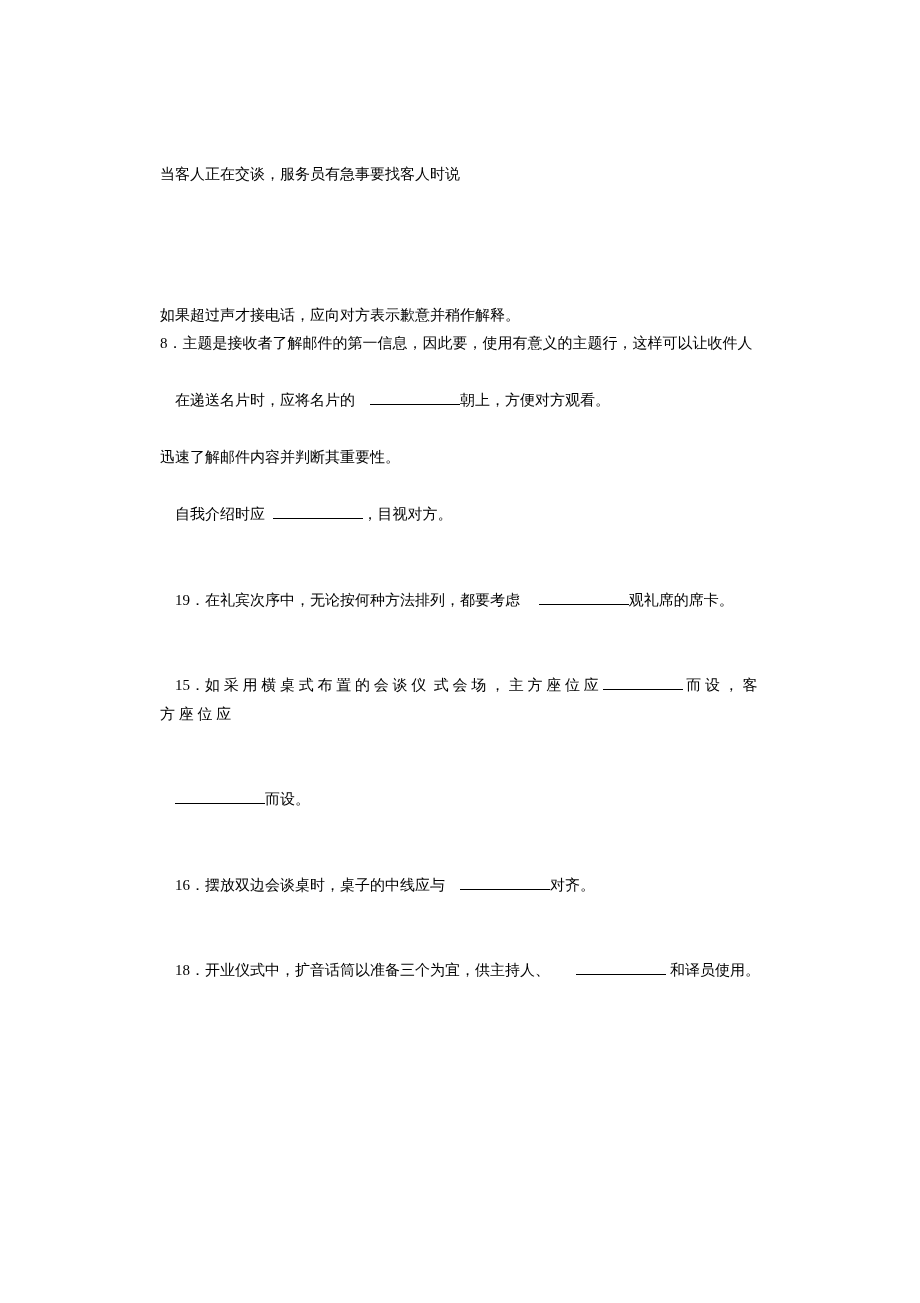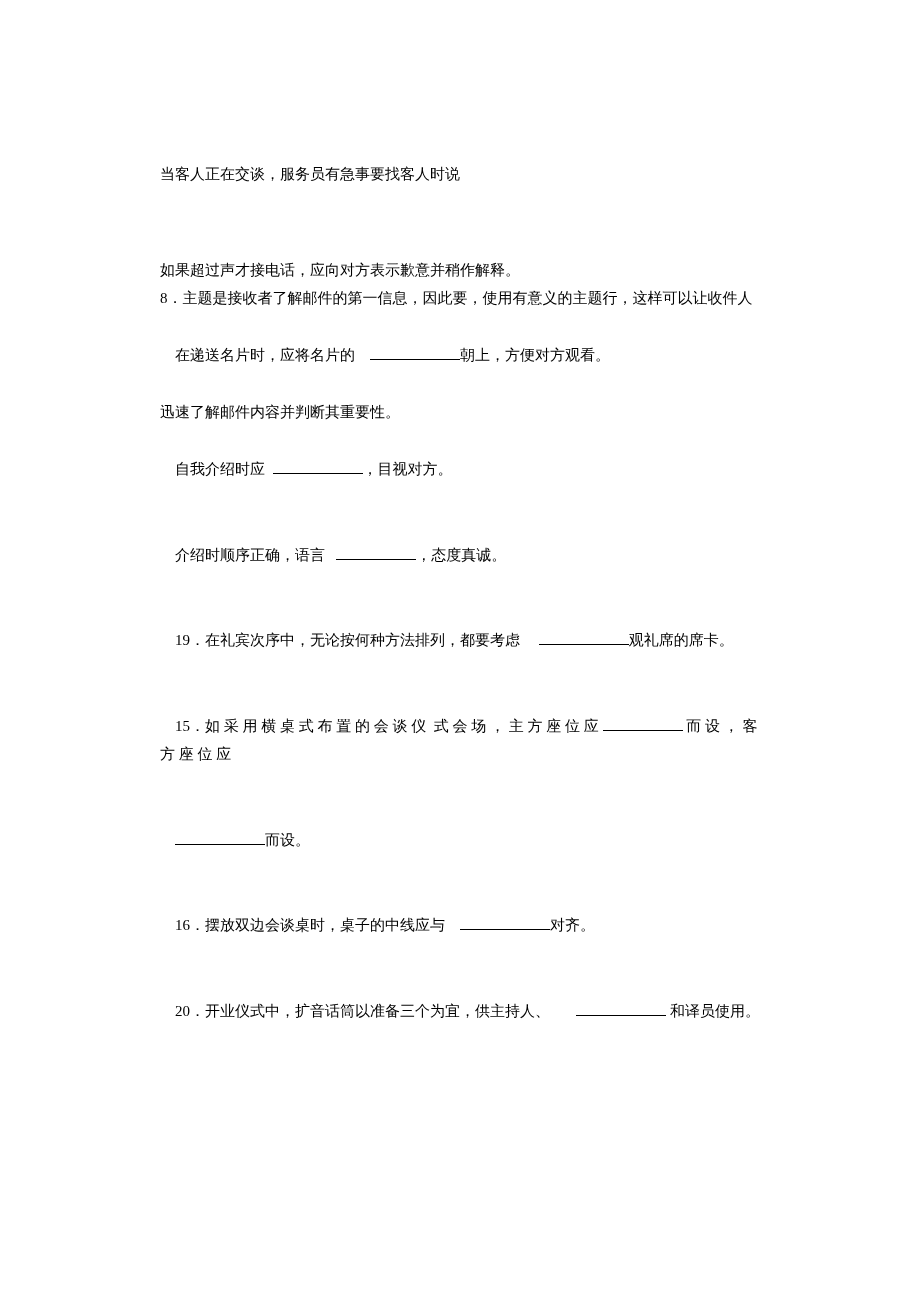--- a/index.html
+++ b/index.html
@@ -23,21 +23,21 @@
     white-space: pre-wrap;
   }
   .blank {
     display: inline-block;
     border-bottom: 1px solid #000;
     height: 1em;
     vertical-align: baseline;
   }
   .w80 { width: 80px; }
   .w90 { width: 90px; }
-  .gap-large { margin-top: 67px; }
+  .gap-large { margin-top: 112px; }
 </style>
 </head>
 <body>
 
 <div class="page">
 
   <p class="line">当客人正在交谈，服务员有急事要找客人时说</p>
 
   <p class="line gap-large">如果超过声才接电话，应向对方表示歉意并稍作解释。</p>
 
@@ -45,39 +45,36 @@
   <p class="line">
     <span>在递送名片时，应将名片的</span>    <span class="blank w90"></span><span>朝上，方便对方观看。</span>
   </p>
 
   <p class="line">迅速了解邮件内容并判断其重要性。</p>
 
   <p class="line">
     <span>自我介绍时应</span>  <span class="blank w90"></span><span>，目视对方。</span>
   </p>
 
-  <p class="line">
-    <span>介绍时顺序正确，语言</span>   <span class="blank w80"></span><span>，态度真诚。</span>
-  </p>
 
 
 
   <p class="line">
     <span>19．在礼宾次序中，无论按何种方法排列，都要考虑</span>     <span class="blank w90"></span><span>观礼席的席卡。</span>
   </p>
 
   <p class="line">
     <span>15．如 采 用 横 桌 式 布 置 的 会 谈 仪  式 会 场 ， 主 方 座 位 应</span> <span class="blank w80"></span> <span>而 设 ， 客 方 座 位 应</span>
   </p>
   <p class="line">
     <span class="blank w90"></span><span>而设。</span>
   </p>
 
   <p class="line">
     <span>16．摆放双边会谈桌时，桌子的中线应与</span>    <span class="blank w90"></span><span>对齐。</span>
   </p>
 
 
   <p class="line">
-    <span>20．开业仪式中，扩音话筒以准备三个为宜，供主持人、</span>       <span class="blank w90"></span><span> 和译员使用。</span>
+    <span>18．开业仪式中，扩音话筒以准备三个为宜，供主持人、</span>       <span class="blank w90"></span><span> 和译员使用。</span>
   </p>
 
 </div>
 
 </body></html>

